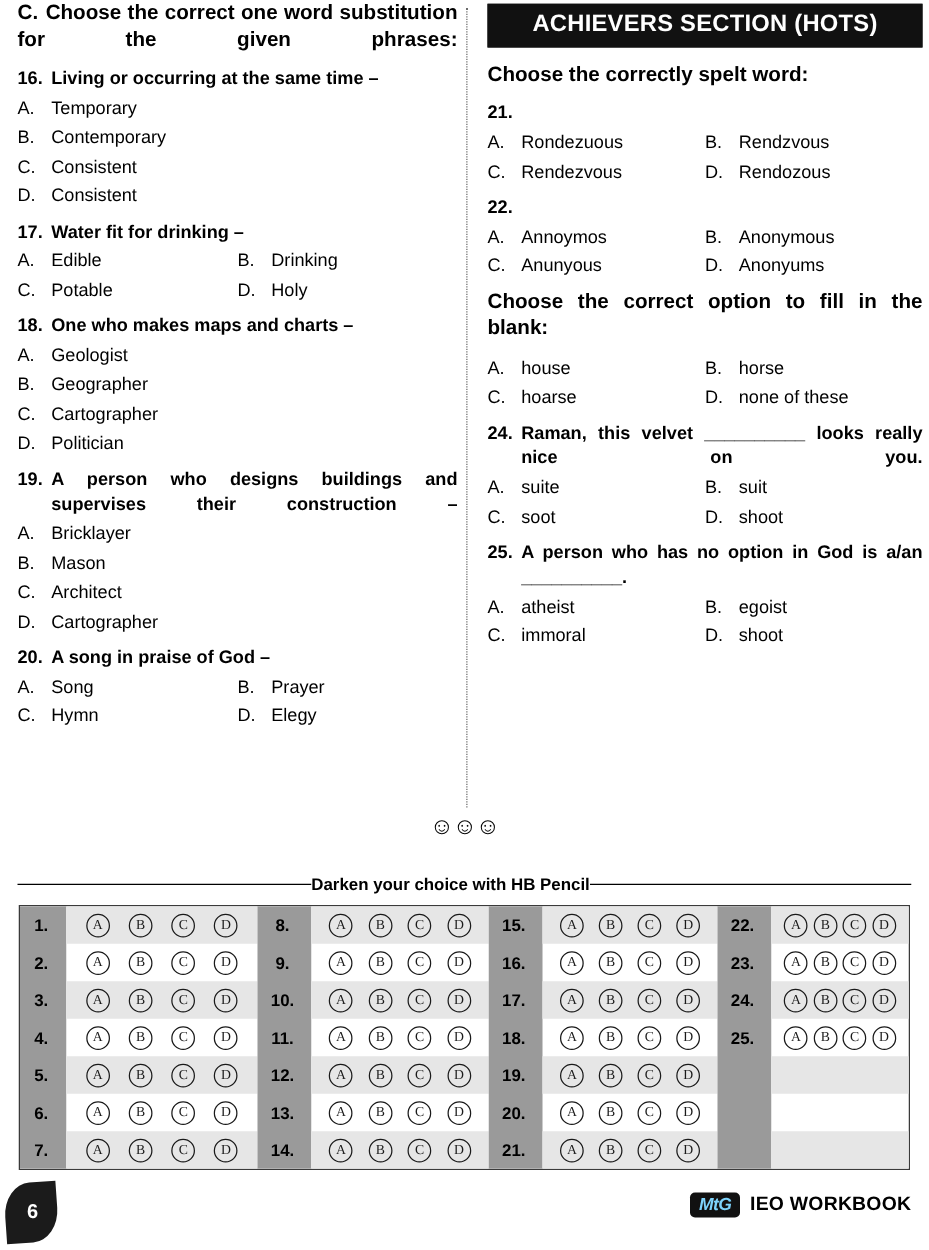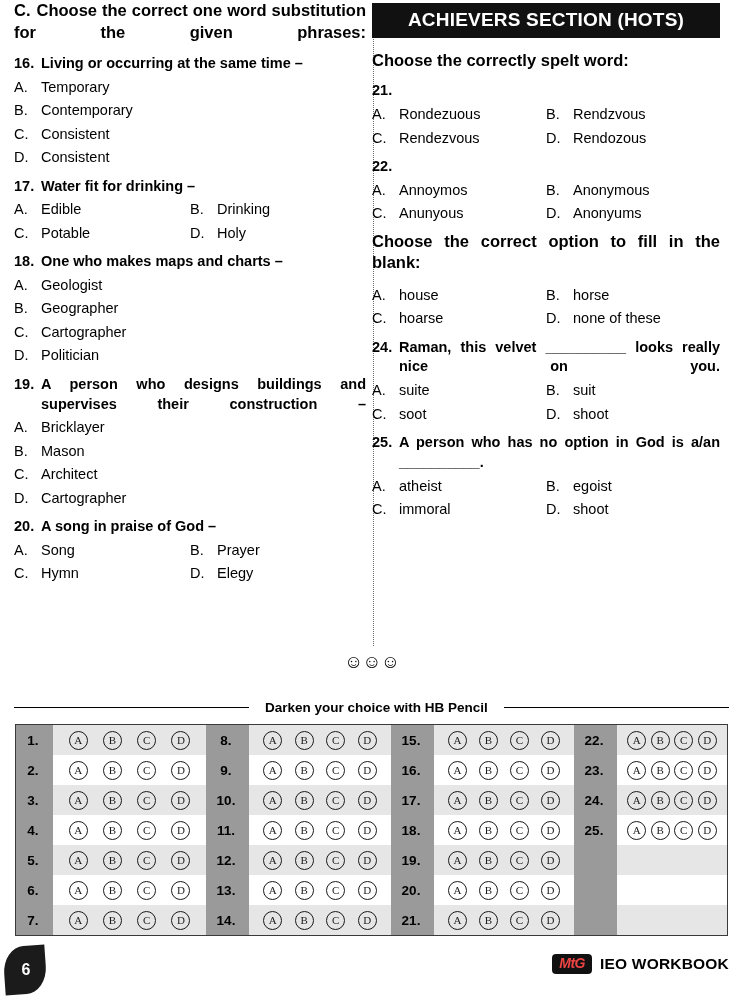--- a/index.html
+++ b/index.html
@@ -10,21 +10,21 @@
     font-family: "Liberation Sans", sans-serif;
     color: #000;
     overflow: hidden;
   }
   .page { position: relative; width: 743px; height: 1000px; }
 
   
   .columns { position: absolute; left: 0; top: 0; width: 743px; height: 660px; }
   .col { position: absolute; top: 0; }
   .col-left  { left: 14px;  width: 352px; }
-  .col-right { left: 372px; width: 348px; }
+  .col-right { left: 390px; width: 348px; }
 
   .divider {
     position: absolute;
     left: 373px; top: 6px;
     width: 0; height: 640px;
     border-left: 1px dotted #6b6b6b;
   }
 
   
   .sect-head {
@@ -105,21 +105,21 @@
     letter-spacing: -1px;
   }
 
   
   .rule-line {
     position: absolute;
     left: 14px; top: 700px;
     width: 715px;
     display: flex;
     align-items: center;
-    gap: 16px;
+    gap: 0;
   }
   .rule-line .hr { flex: 1 1 auto; height: 1px; background: #000; }
   .rule-line .hr.left  { flex: 0 0 235px; }
   .rule-line .txt {
     font-size: 13.5px;
     font-weight: bold;
     white-space: nowrap;
   }
 
   
@@ -208,21 +208,21 @@
     padding-left: 2px;
   }
 
   .brand {
     position: absolute;
     right: 14px; top: 10px;
     display: flex; align-items: center; gap: 8px;
   }
   .brand .badge {
     background: #111;
-    color: #ef4444;
+    color: #7dd3fc;
     font-weight: bold;
     font-style: italic;
     font-size: 14px;
     padding: 2px 7px 3px 7px;
     border-radius: 4px;
     letter-spacing: -0.5px;
     line-height: 1.05;
   }
   .brand .bt {
     font-weight: bold;

